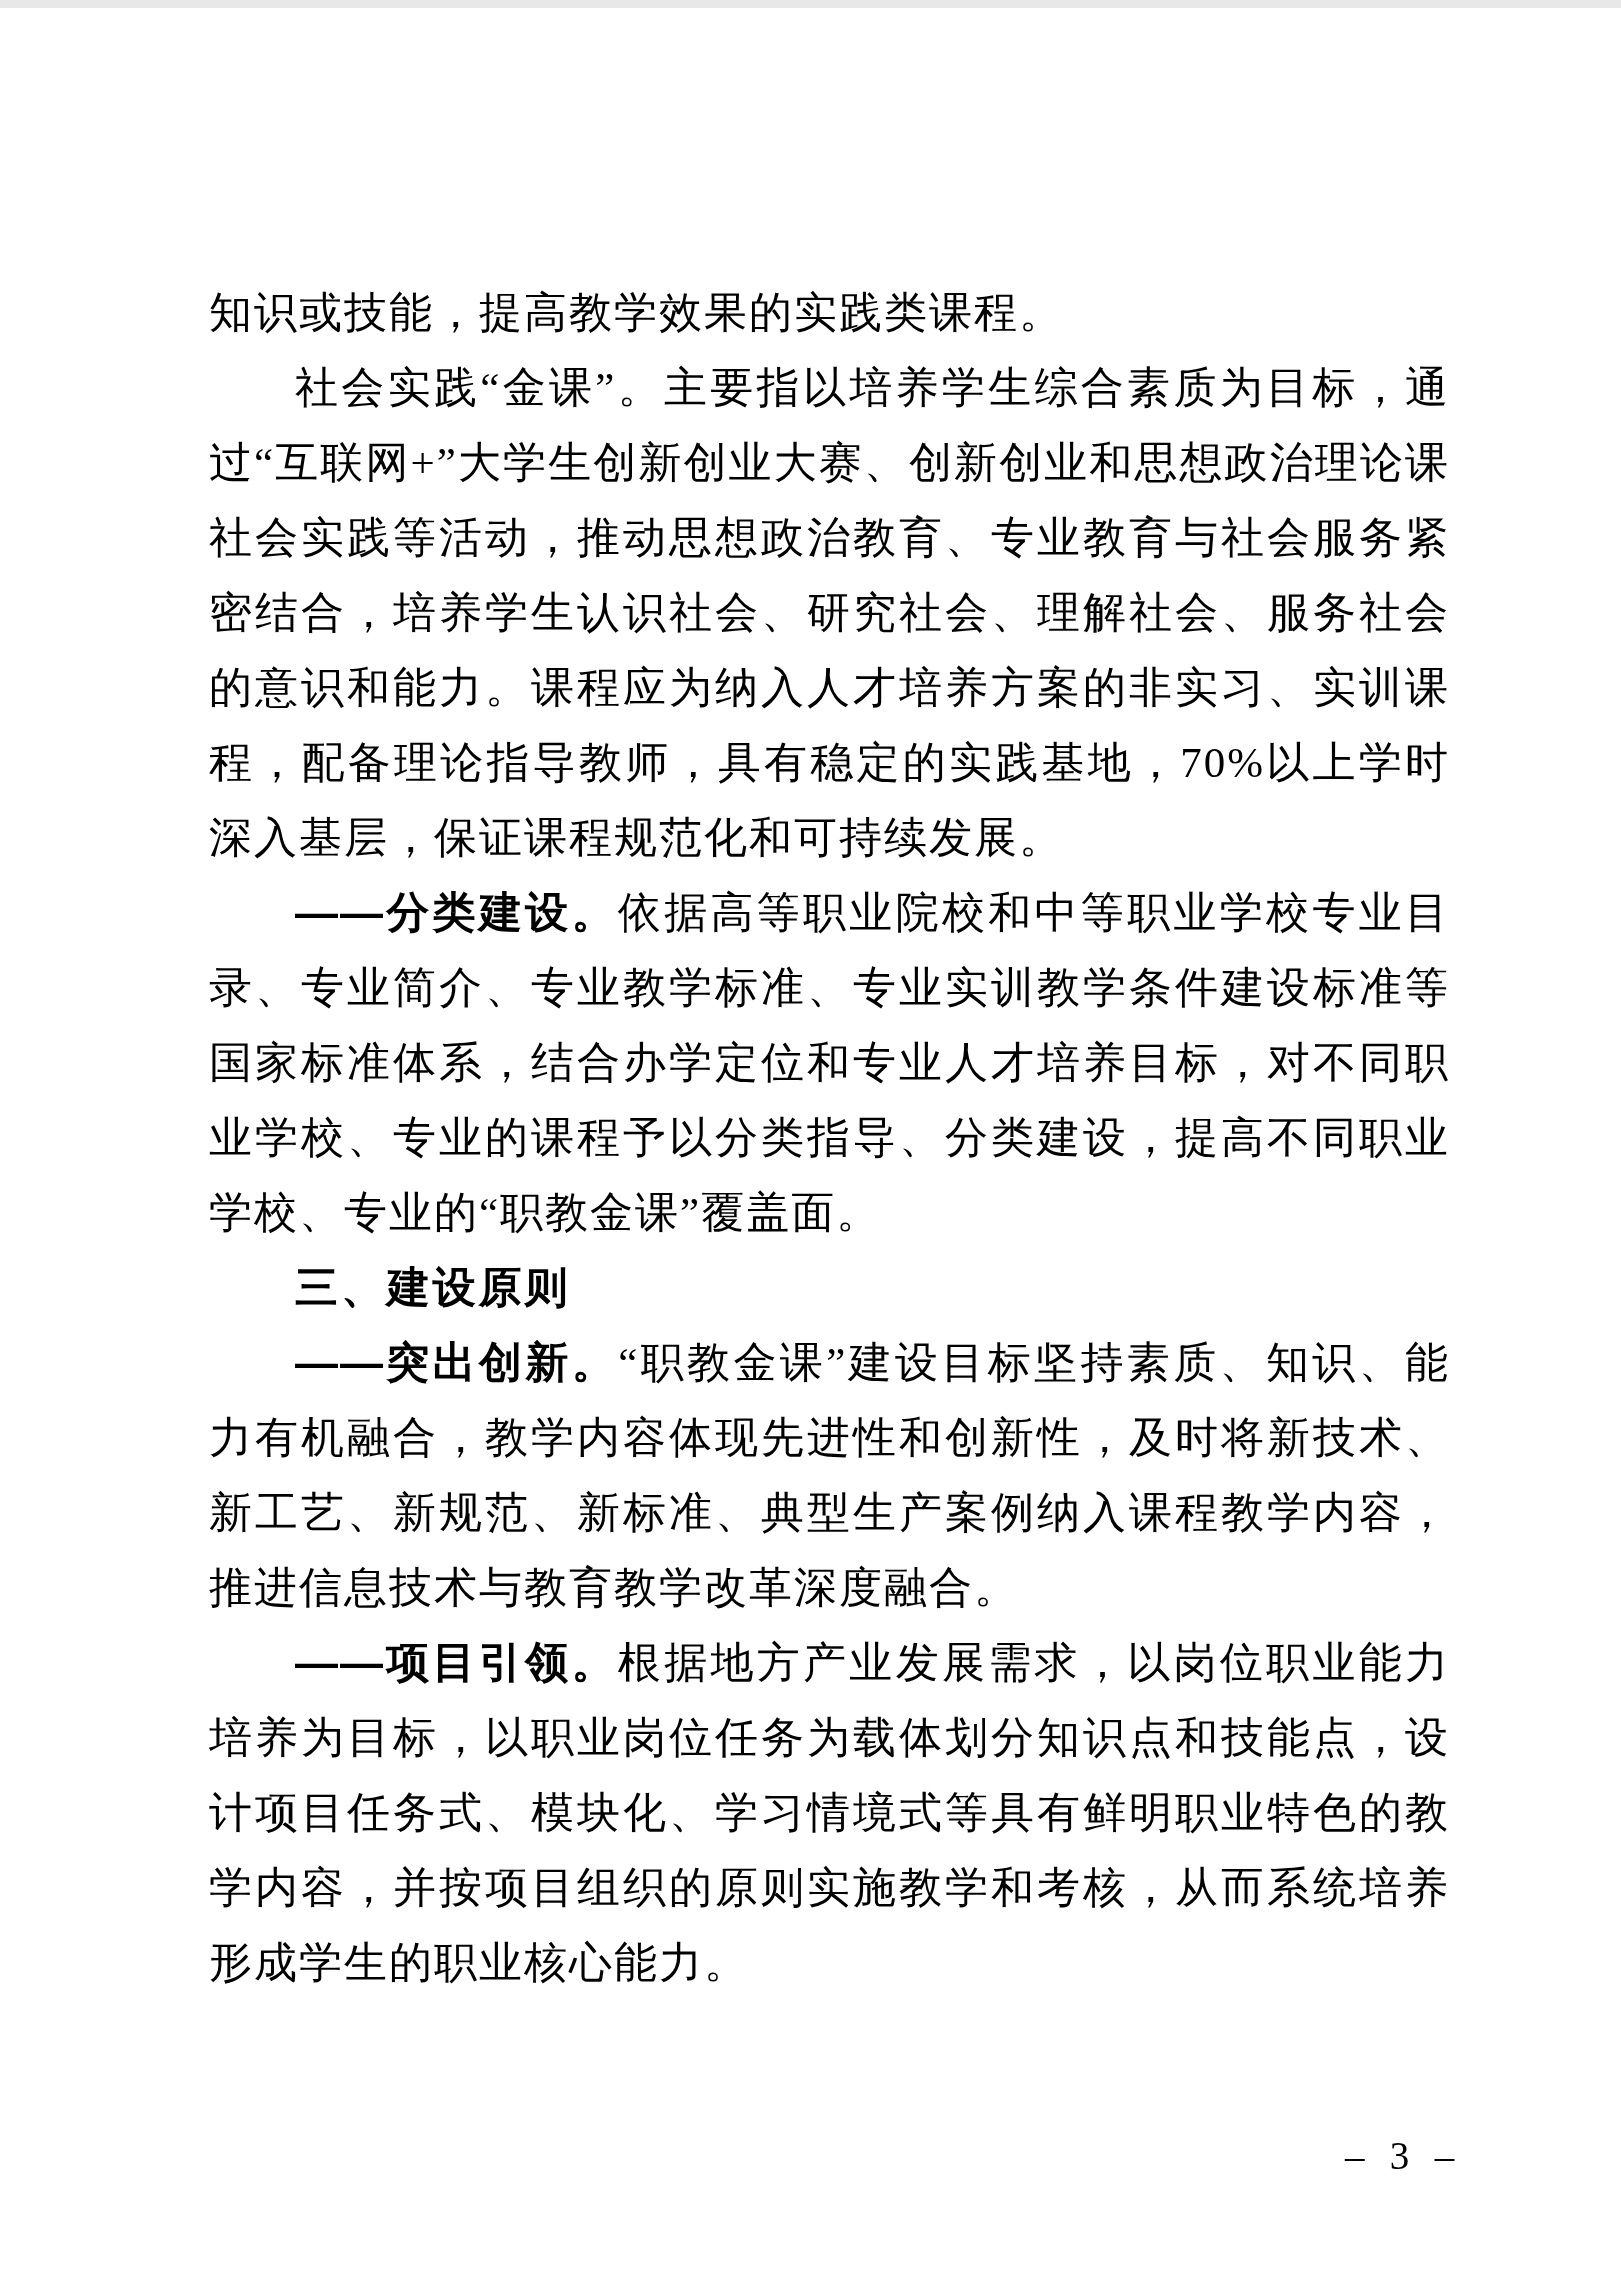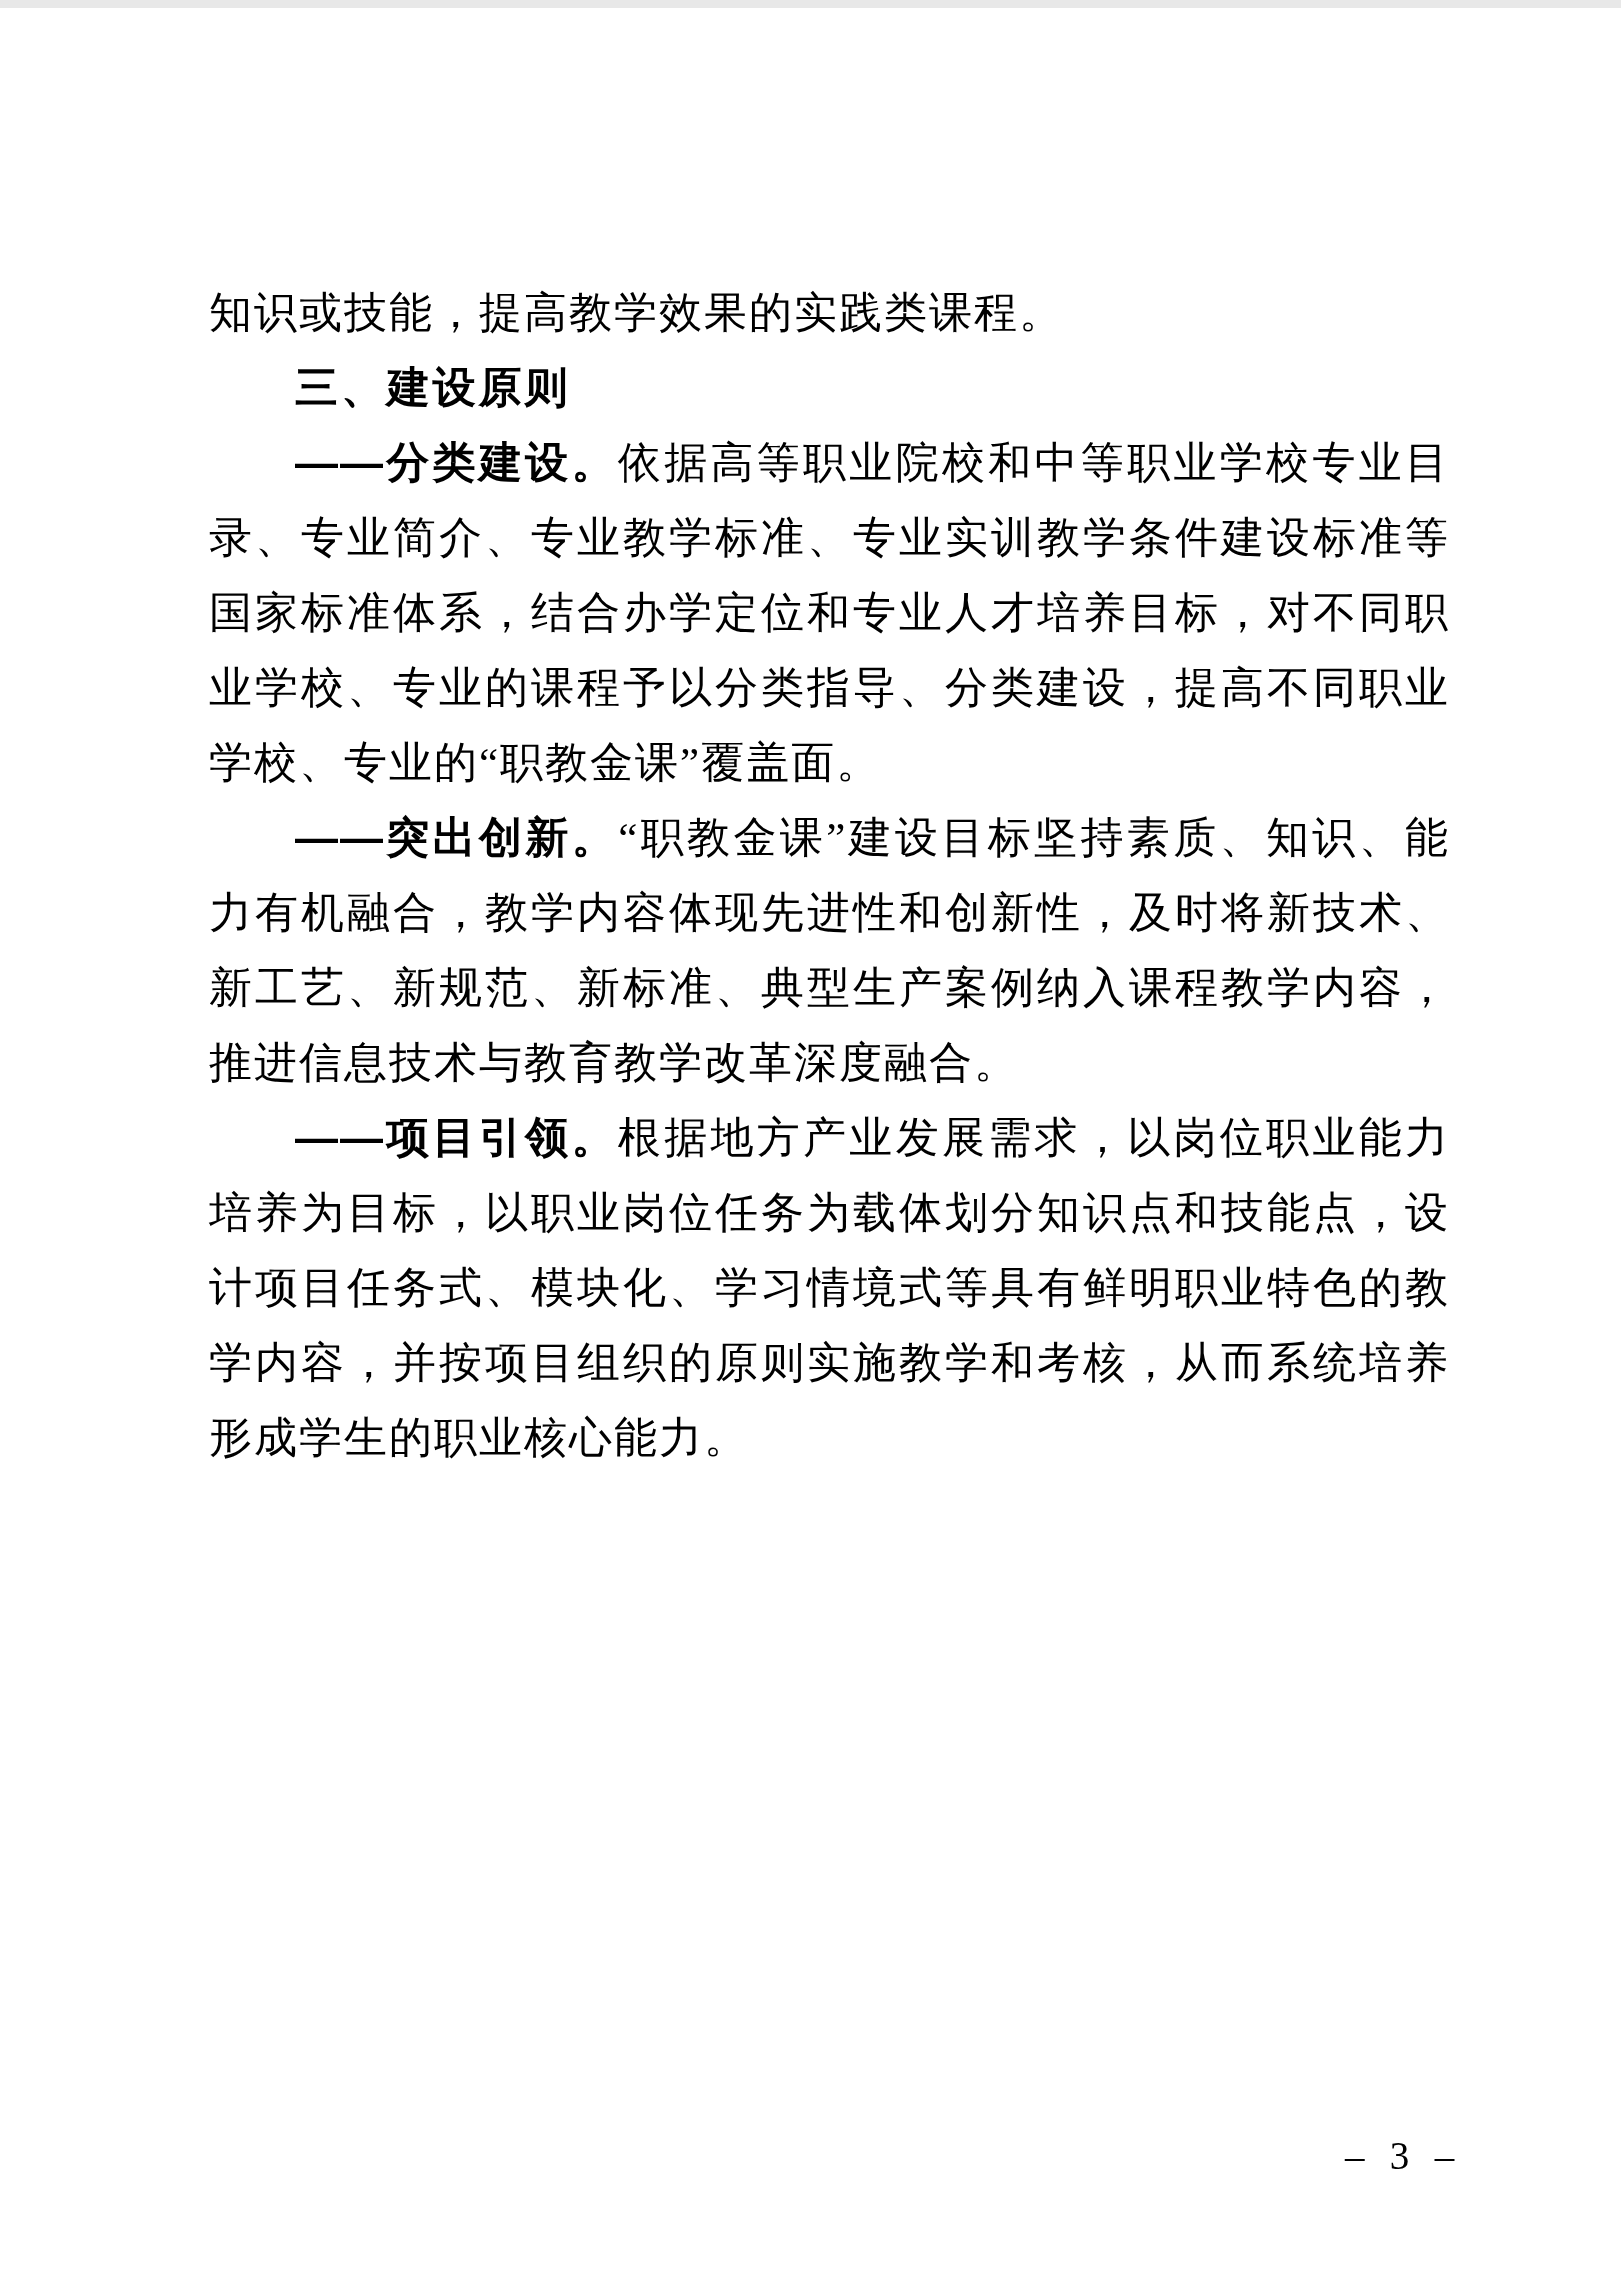--- a/index.html
+++ b/index.html
@@ -57,20 +57,21 @@
     letter-spacing: 7.8px;
     white-space: nowrap;
   }
 </style>
 </head>
 <body>
 
 <div class="page">
   <div class="content" id="content">
       <p class="para plain"><span>知识或技能，提高教学效果的实践类课程。</span></p>
+      <p class="para indent"><span>社会实践“金课”。主要指以培养学生综合素质为目标，通过“互联网+”大学生创新创业大赛、创新创业和思想政治理论课社会实践等活动，推动思想政治教育、专业教育与社会服务紧密结合，培养学生认识社会、研究社会、理解社会、服务社会的意识和能力。课程应为纳入人才培养方案的非实习、实训课程，配备理论指导教师，具有稳定的实践基地，70%以上学时深入基层，保证课程规范化和可持续发展。</span></p>
+      <p class="para indent"><b>——分类建设。</b><span>依据高等职业院校和中等职业学校专业目录、专业简介、专业教学标准、专业实训教学条件建设标准等国家标准体系，结合办学定位和专业人才培养目标，对不同职业学校、专业的课程予以分类指导、分类建设，提高不同职业学校、专业的“职教金课”覆盖面。</span></p>
       <p class="para heading"><span>三、建设原则</span></p>
-      <p class="para indent"><b>——分类建设。</b><span>依据高等职业院校和中等职业学校专业目录、专业简介、专业教学标准、专业实训教学条件建设标准等国家标准体系，结合办学定位和专业人才培养目标，对不同职业学校、专业的课程予以分类指导、分类建设，提高不同职业学校、专业的“职教金课”覆盖面。</span></p>
       <p class="para indent"><b>——突出创新。</b><span>“职教金课”建设目标坚持素质、知识、能力有机融合，教学内容体现先进性和创新性，及时将新技术、新工艺、新规范、新标准、典型生产案例纳入课程教学内容，推进信息技术与教育教学改革深度融合。</span></p>
       <p class="para indent"><b>——项目引领。</b><span>根据地方产业发展需求，以岗位职业能力培养为目标，以职业岗位任务为载体划分知识点和技能点，设计项目任务式、模块化、学习情境式等具有鲜明职业特色的教学内容，并按项目组织的原则实施教学和考核，从而系统培养形成学生的职业核心能力。</span></p>
     </div>
   <div class="page-number">– 3 –</div>
 </div>
 
 
 </body></html>

